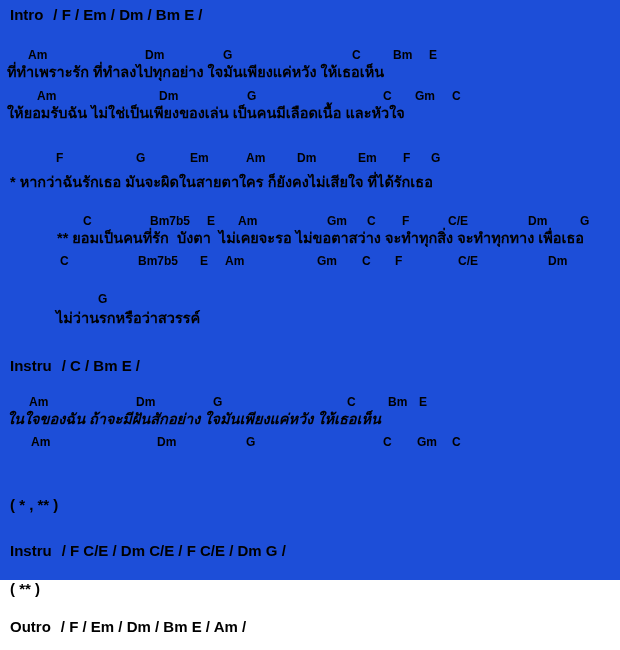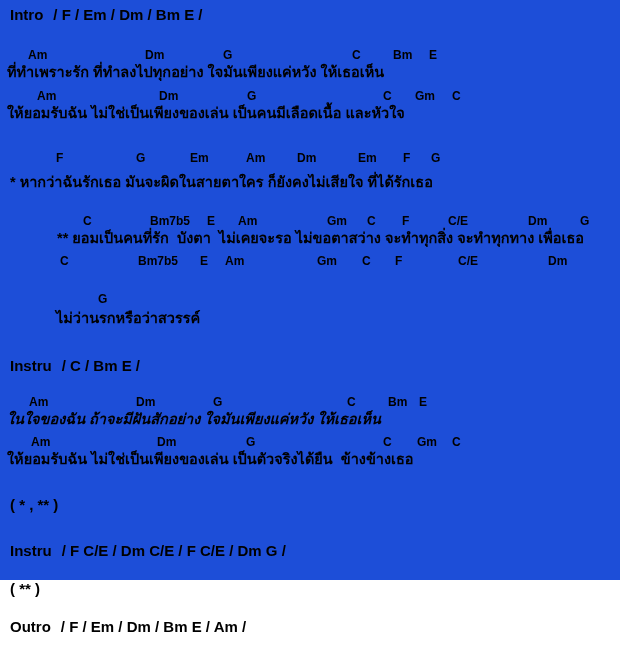--- a/index.html
+++ b/index.html
@@ -63,18 +63,17 @@
     <div class="line lyric" style="top: 174px; left: 10px;">* หากว่าฉันรักเธอ มันจะผิดในสายตาใคร ก็ยังคงไม่เสียใจ ที่ได้รักเธอ</div>
     <div class="line chords" style="top: 215px;"><span class="chord" style="left: 83px;">C</span><span class="chord" style="left: 150px;">Bm7b5</span><span class="chord" style="left: 207px;">E</span><span class="chord" style="left: 238px;">Am</span><span class="chord" style="left: 327px;">Gm</span><span class="chord" style="left: 367px;">C</span><span class="chord" style="left: 402px;">F</span><span class="chord" style="left: 448px;">C/E</span><span class="chord" style="left: 528px;">Dm</span><span class="chord" style="left: 580px;">G</span></div>
     <div class="line lyric" style="top: 230px; left: 57px;">** ยอมเป็นคนที่รัก  บังตา  ไม่เคยจะรอ ไม่ขอตาสว่าง จะทำทุกสิ่ง จะทำทุกทาง เพื่อเธอ</div>
     <div class="line chords" style="top: 255px;"><span class="chord" style="left: 60px;">C</span><span class="chord" style="left: 138px;">Bm7b5</span><span class="chord" style="left: 200px;">E</span><span class="chord" style="left: 225px;">Am</span><span class="chord" style="left: 317px;">Gm</span><span class="chord" style="left: 362px;">C</span><span class="chord" style="left: 395px;">F</span><span class="chord" style="left: 458px;">C/E</span><span class="chord" style="left: 548px;">Dm</span></div>
     <div class="line chords" style="top: 293px;"><span class="chord" style="left: 98px;">G</span></div>
     <div class="line lyric" style="top: 310px; left: 56px;">ไม่ว่านรกหรือว่าสวรรค์</div>
     <div class="line header" style="top: 357px; left: 10px;"><span class="hlabel">Instru</span><span class="hseq">/ C / Bm E /</span></div>
     <div class="line chords" style="top: 396px;"><span class="chord" style="left: 29px;">Am</span><span class="chord" style="left: 136px;">Dm</span><span class="chord" style="left: 213px;">G</span><span class="chord" style="left: 347px;">C</span><span class="chord" style="left: 388px;">Bm</span><span class="chord" style="left: 419px;">E</span></div>
     <div class="line lyric" style="top: 411px; left: 7px; font-style: italic;">ในใจของฉัน ถ้าจะมีฝันสักอย่าง ใจมันเพียงแค่หวัง ให้เธอเห็น</div>
     <div class="line chords" style="top: 436px;"><span class="chord" style="left: 31px;">Am</span><span class="chord" style="left: 157px;">Dm</span><span class="chord" style="left: 246px;">G</span><span class="chord" style="left: 383px;">C</span><span class="chord" style="left: 417px;">Gm</span><span class="chord" style="left: 452px;">C</span></div>
-    <div class="line lyric" style="top: 451px; left: 7px;">ให้ยอมรับฉัน ไม่ใช่เป็นเพียงของเล่น เป็นตัวจริงได้ยืน  ข้างข้างเธอ</div>
     <div class="line plain" style="top: 496px; left: 10px;">( * , ** )</div>
     <div class="line header" style="top: 542px; left: 10px;"><span class="hlabel">Instru</span><span class="hseq">/ F C/E / Dm C/E / F C/E / Dm G /</span></div>
     <div class="line plain" style="top: 580px; left: 10px;">( ** )</div>
     <div class="line header" style="top: 618px; left: 10px;"><span class="hlabel">Outro</span><span class="hseq">/ F / Em / Dm / Bm E / Am /</span></div>
   </div>
 
 </body></html>

